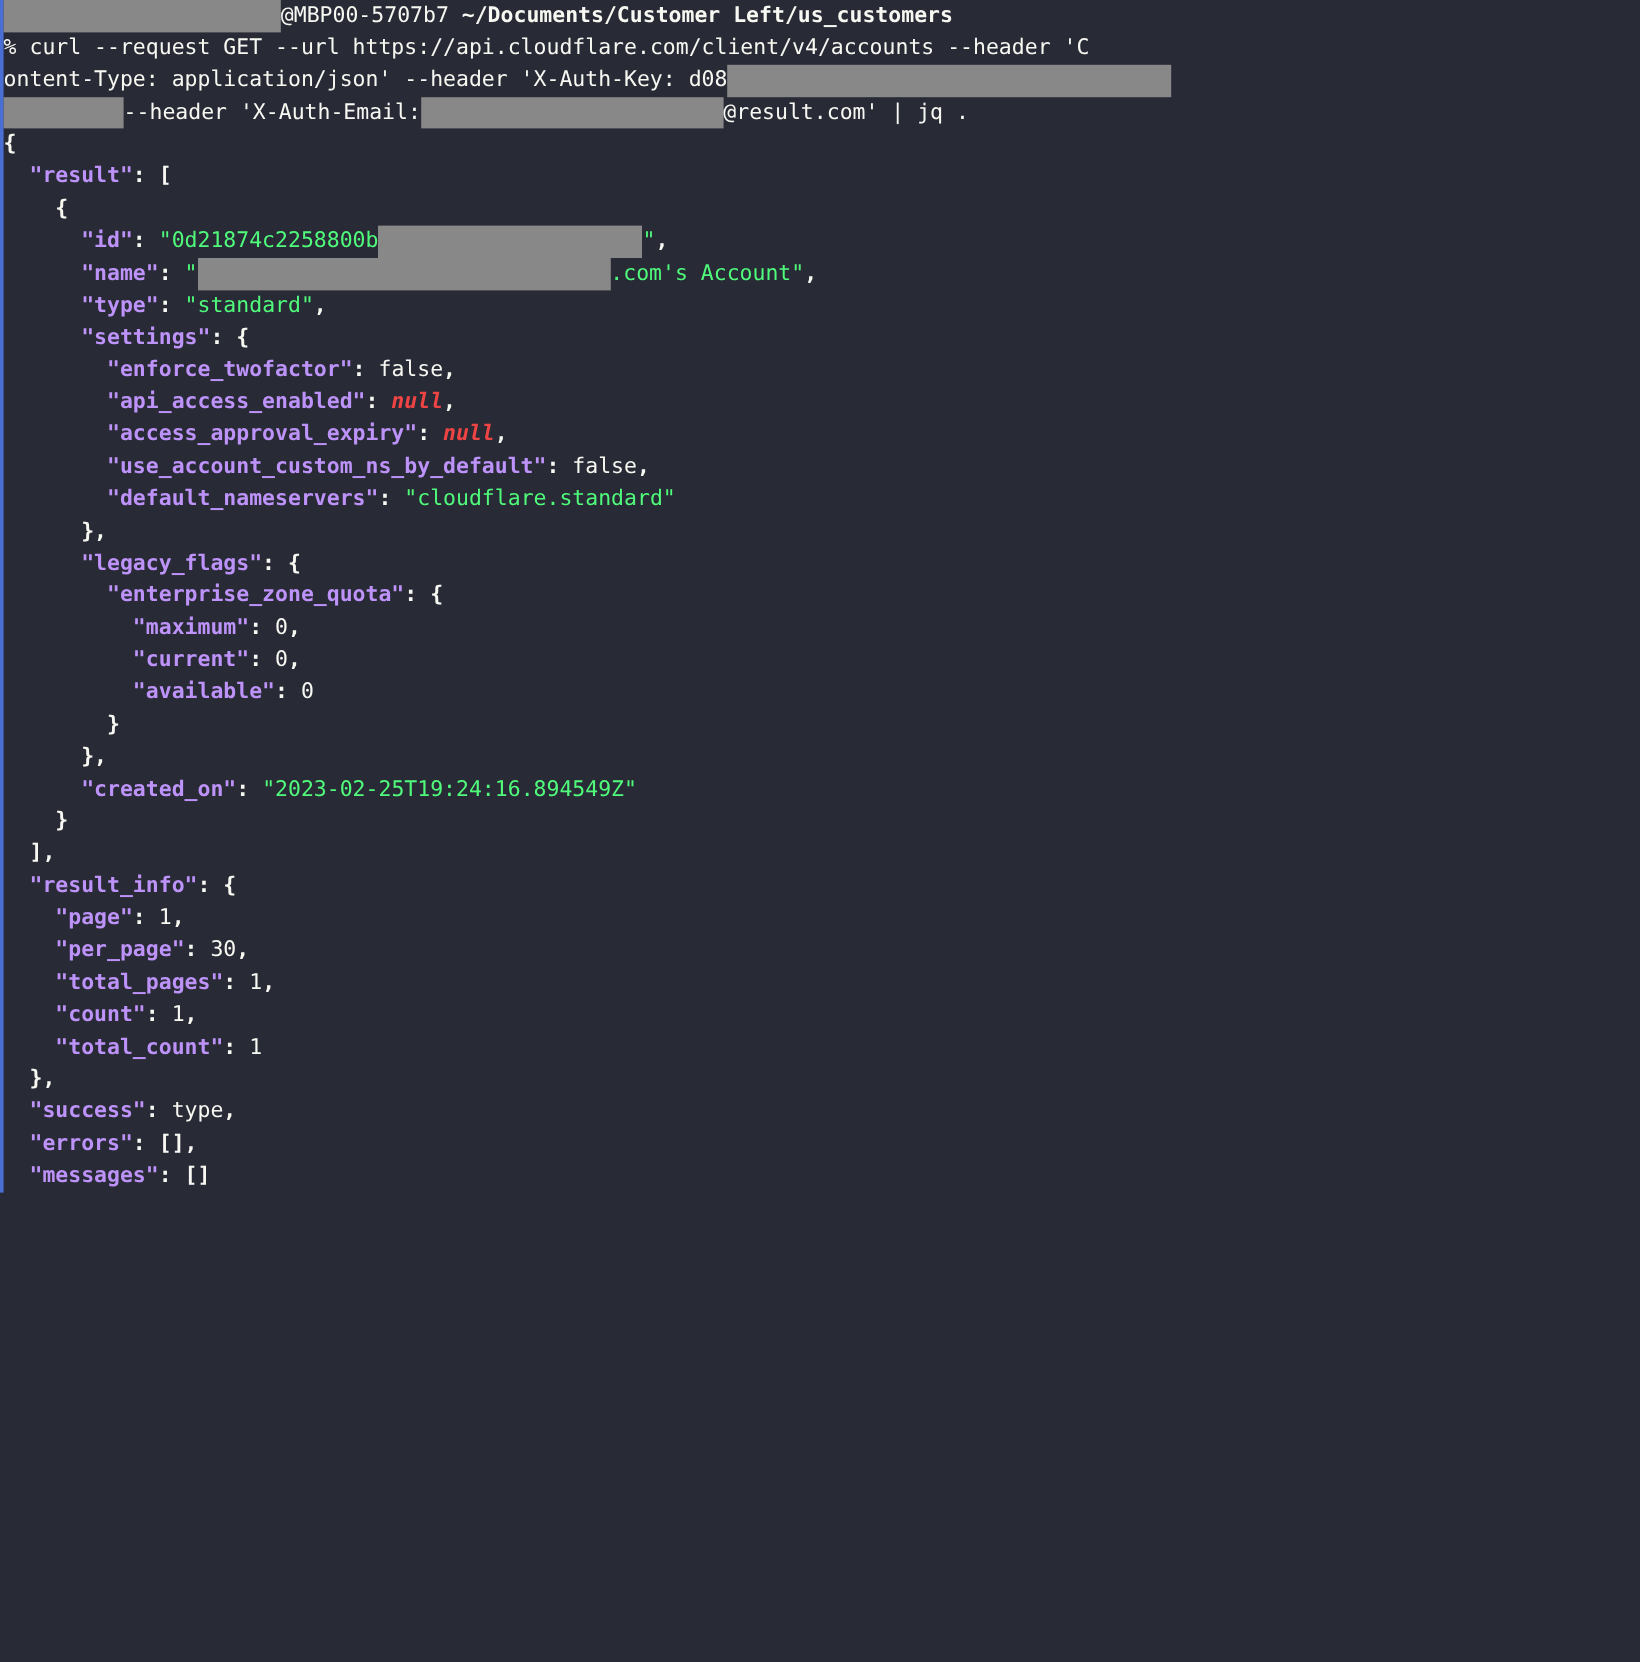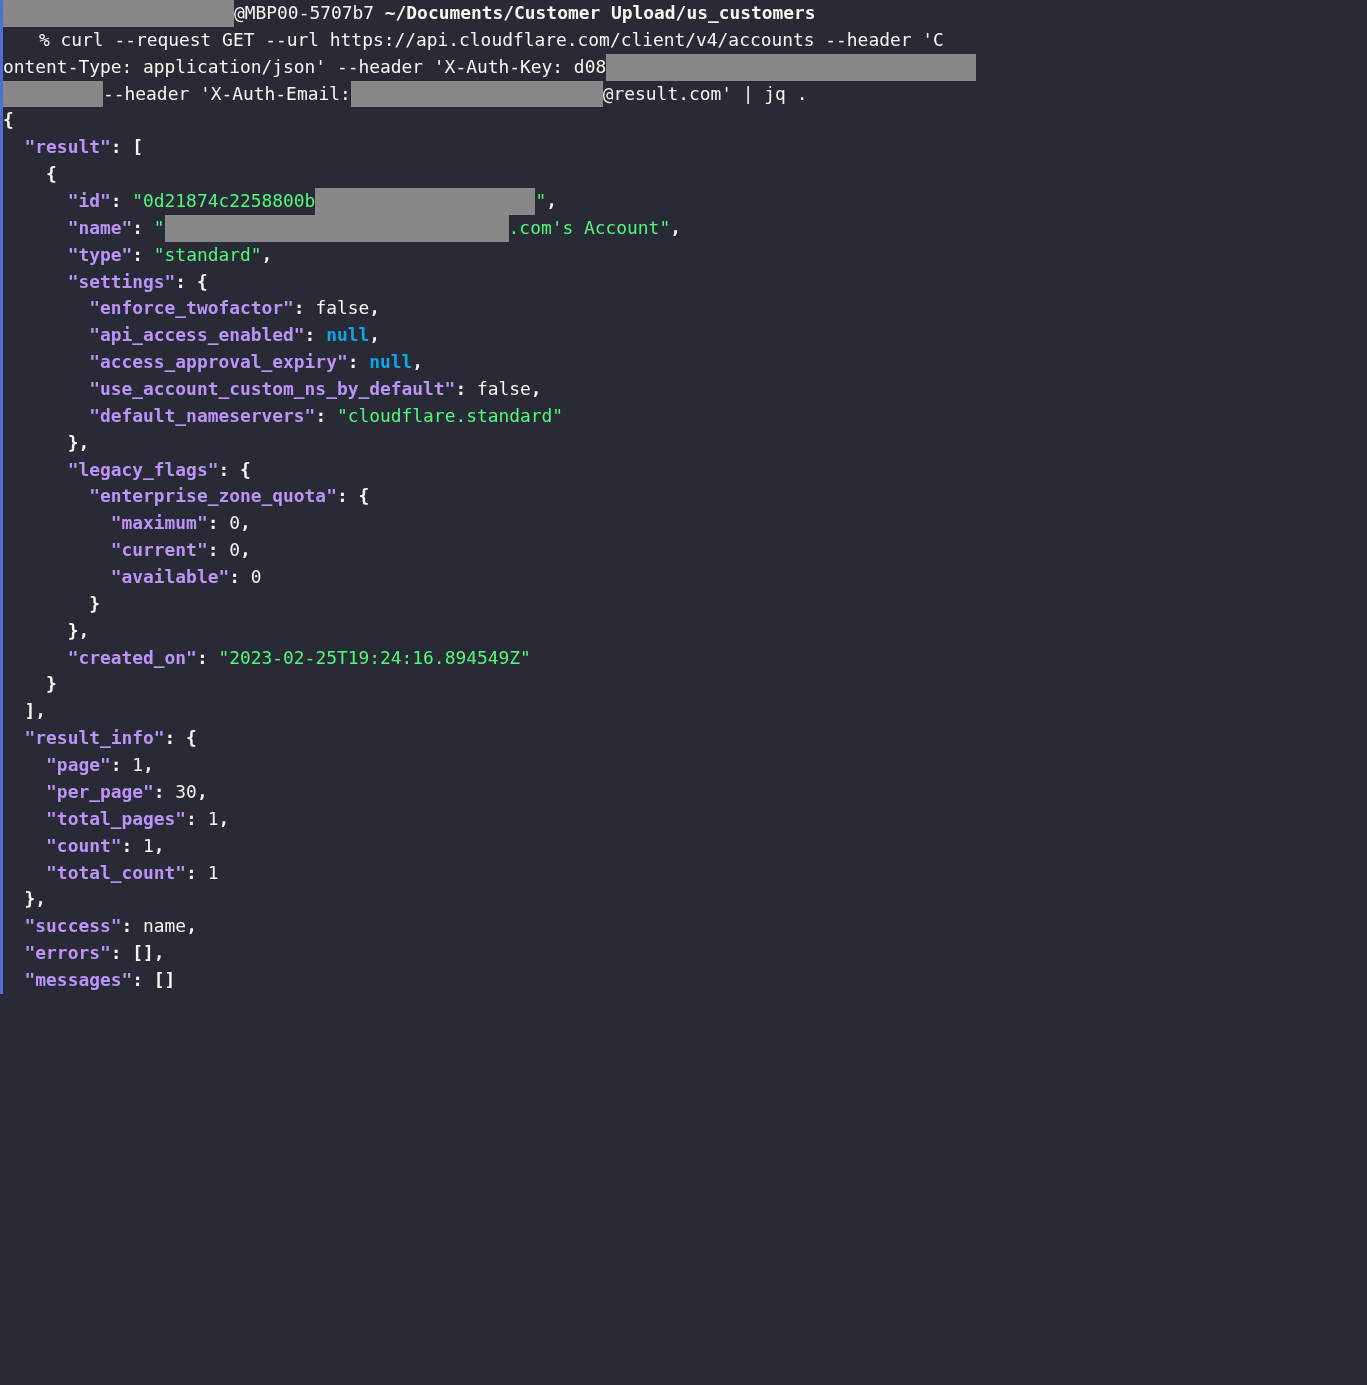--- a/index.html
+++ b/index.html
@@ -20,36 +20,36 @@
       white-space: pre;
       display: block;
     }
     .redact {
       background: #888;
       color: #888;
       display: inline-block;
     }
     .bold { font-weight: bold; }
     .white { color: #f8f8f2; }
-    .gray { color: #0ea5e9; }
+    .gray { color: #ef4444; font-style: italic; }
     .purple { color: #bd93f9; font-weight: bold; }
     .green { color: #50fa7b; }
-    .wrap { white-space: pre-wrap; word-break: break-all; margin-left: 36px; }
+    .wrap { white-space: pre-wrap; word-break: break-all; }
     .border-left {
       border-left: 3px solid #4a6fd4;
     }
     .content { padding-left: 0; }
   </style>
 </head>
 <body>
 
 <div class="terminal border-left">
 <div class="content">
 
-<span class="line"><span class="redact" style="width:231px;">XXXXXXXXXXXXXXXXXXXX</span><span class="white">@MBP00-5707b7 </span><span class="bold white">~/Documents/Customer Upload/us_customers</span></span>
+<span class="line"><span class="redact" style="width:231px;">XXXXXXXXXXXXXXXXXXXX</span><span class="white">@MBP00-5707b7 </span><span class="bold white">~/Documents/Customer Left/us_customers</span></span>
 <span class="line wrap"><span class="white">%</span><span class="white"> curl --request GET --url https://api.cloudflare.com/client/v4/accounts --header 'C</span></span>
 <span class="line"><span class="white">ontent-Type: application/json' --header 'X-Auth-Key: d08</span><span class="redact" style="width:370px;">XXXXXXXXXXXXXXXXXXXXXXXXXXXXXXXXXX</span></span>
 <span class="line"><span class="redact" style="width:100px;">XXXXXXXXX</span><span class="white">--header 'X-Auth-Email:</span><span class="redact" style="width:252px;"> XXXXXXXXXXXXXXXXXXXXXX</span><span class="white">@result.com' | jq .</span></span>
 <span class="line bold white">{</span>
 <span class="line">  <span class="purple">"result"</span><span class="bold white">: [</span></span>
 <span class="line bold white">    {</span>
 <span class="line"><span class="purple">      "id"</span><span class="bold white">: </span><span class="green">"0d21874c2258800b</span><span class="redact" style="width:220px;">XXXXXXXXXXXXXXXXXXX</span><span class="green">"</span><span class="bold white">,</span></span>
 <span class="line"><span class="purple">      "name"</span><span class="bold white">: </span><span class="green">"</span><span class="redact" style="width:344px;">XXXXXXXXXXXXXXXXXXXXXXXXXXX</span><span class="green">.com's Account"</span><span class="bold white">,</span></span>
 <span class="line"><span class="purple">      "type"</span><span class="bold white">: </span><span class="green">"standard"</span><span class="bold white">,</span></span>
 <span class="line"><span class="purple">      "settings"</span><span class="bold white">: {</span></span>
@@ -69,18 +69,18 @@
 <span class="line"><span class="purple">      "created_on"</span><span class="bold white">: </span><span class="green">"2023-02-25T19:24:16.894549Z"</span></span>
 <span class="line bold white">    }</span>
 <span class="line bold white">  ],</span>
 <span class="line"><span class="purple">  "result_info"</span><span class="bold white">: {</span></span>
 <span class="line"><span class="purple">    "page"</span><span class="bold white">: </span><span class="white">1</span><span class="bold white">,</span></span>
 <span class="line"><span class="purple">    "per_page"</span><span class="bold white">: </span><span class="white">30</span><span class="bold white">,</span></span>
 <span class="line"><span class="purple">    "total_pages"</span><span class="bold white">: </span><span class="white">1</span><span class="bold white">,</span></span>
 <span class="line"><span class="purple">    "count"</span><span class="bold white">: </span><span class="white">1</span><span class="bold white">,</span></span>
 <span class="line"><span class="purple">    "total_count"</span><span class="bold white">: </span><span class="white">1</span></span>
 <span class="line bold white">  },</span>
-<span class="line"><span class="purple">  "success"</span><span class="bold white">: </span><span class="white">name</span><span class="bold white">,</span></span>
+<span class="line"><span class="purple">  "success"</span><span class="bold white">: </span><span class="white">type</span><span class="bold white">,</span></span>
 <span class="line"><span class="purple">  "errors"</span><span class="bold white">: </span><span class="bold white">[]</span><span class="bold white">,</span></span>
 <span class="line"><span class="purple">  "messages"</span><span class="bold white">: </span><span class="bold white">[]</span></span>
 
 </div>
 </div>
 
 </body></html>

